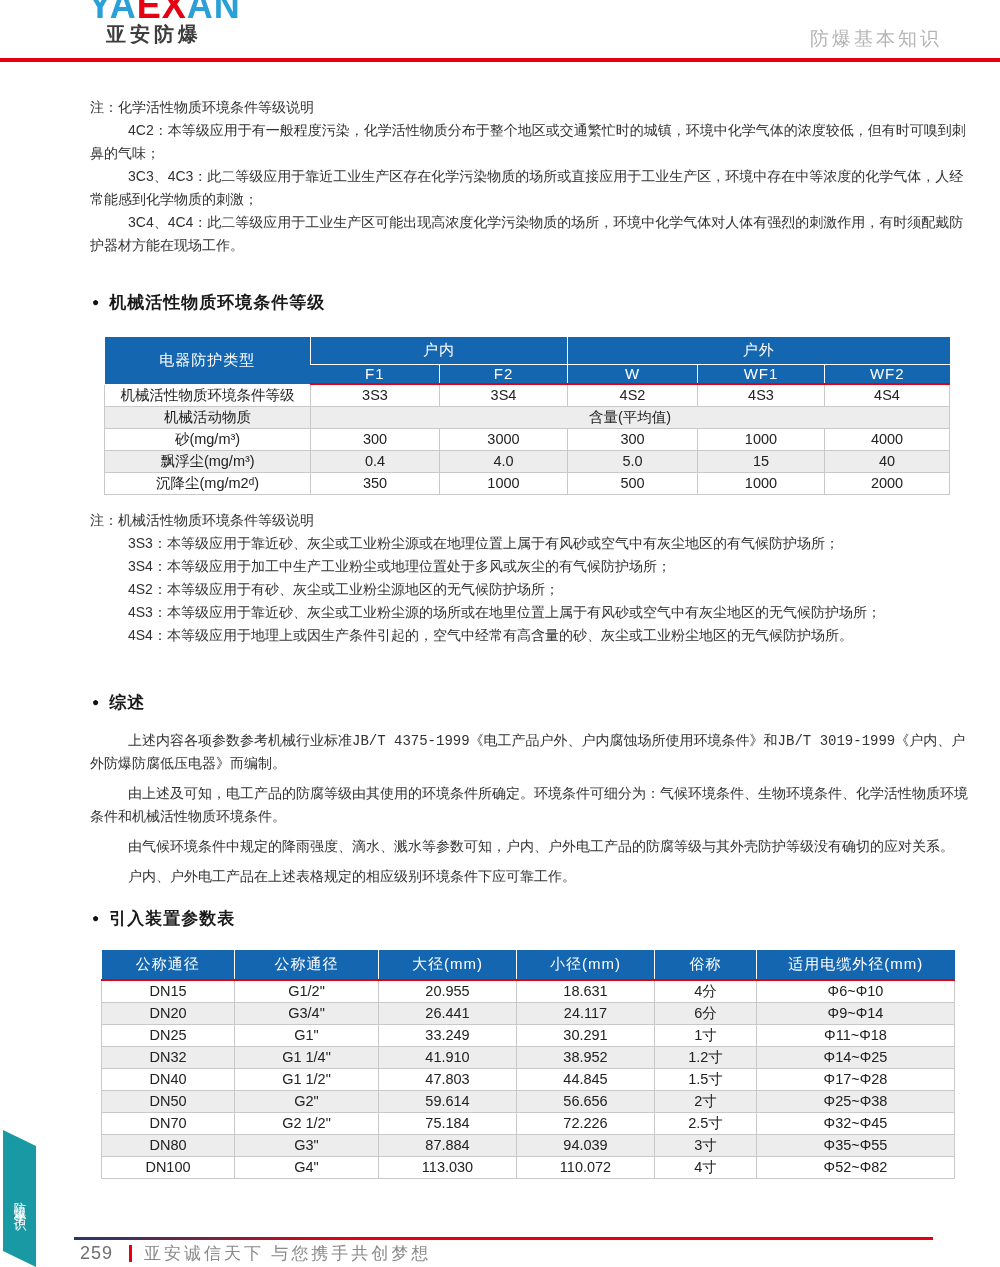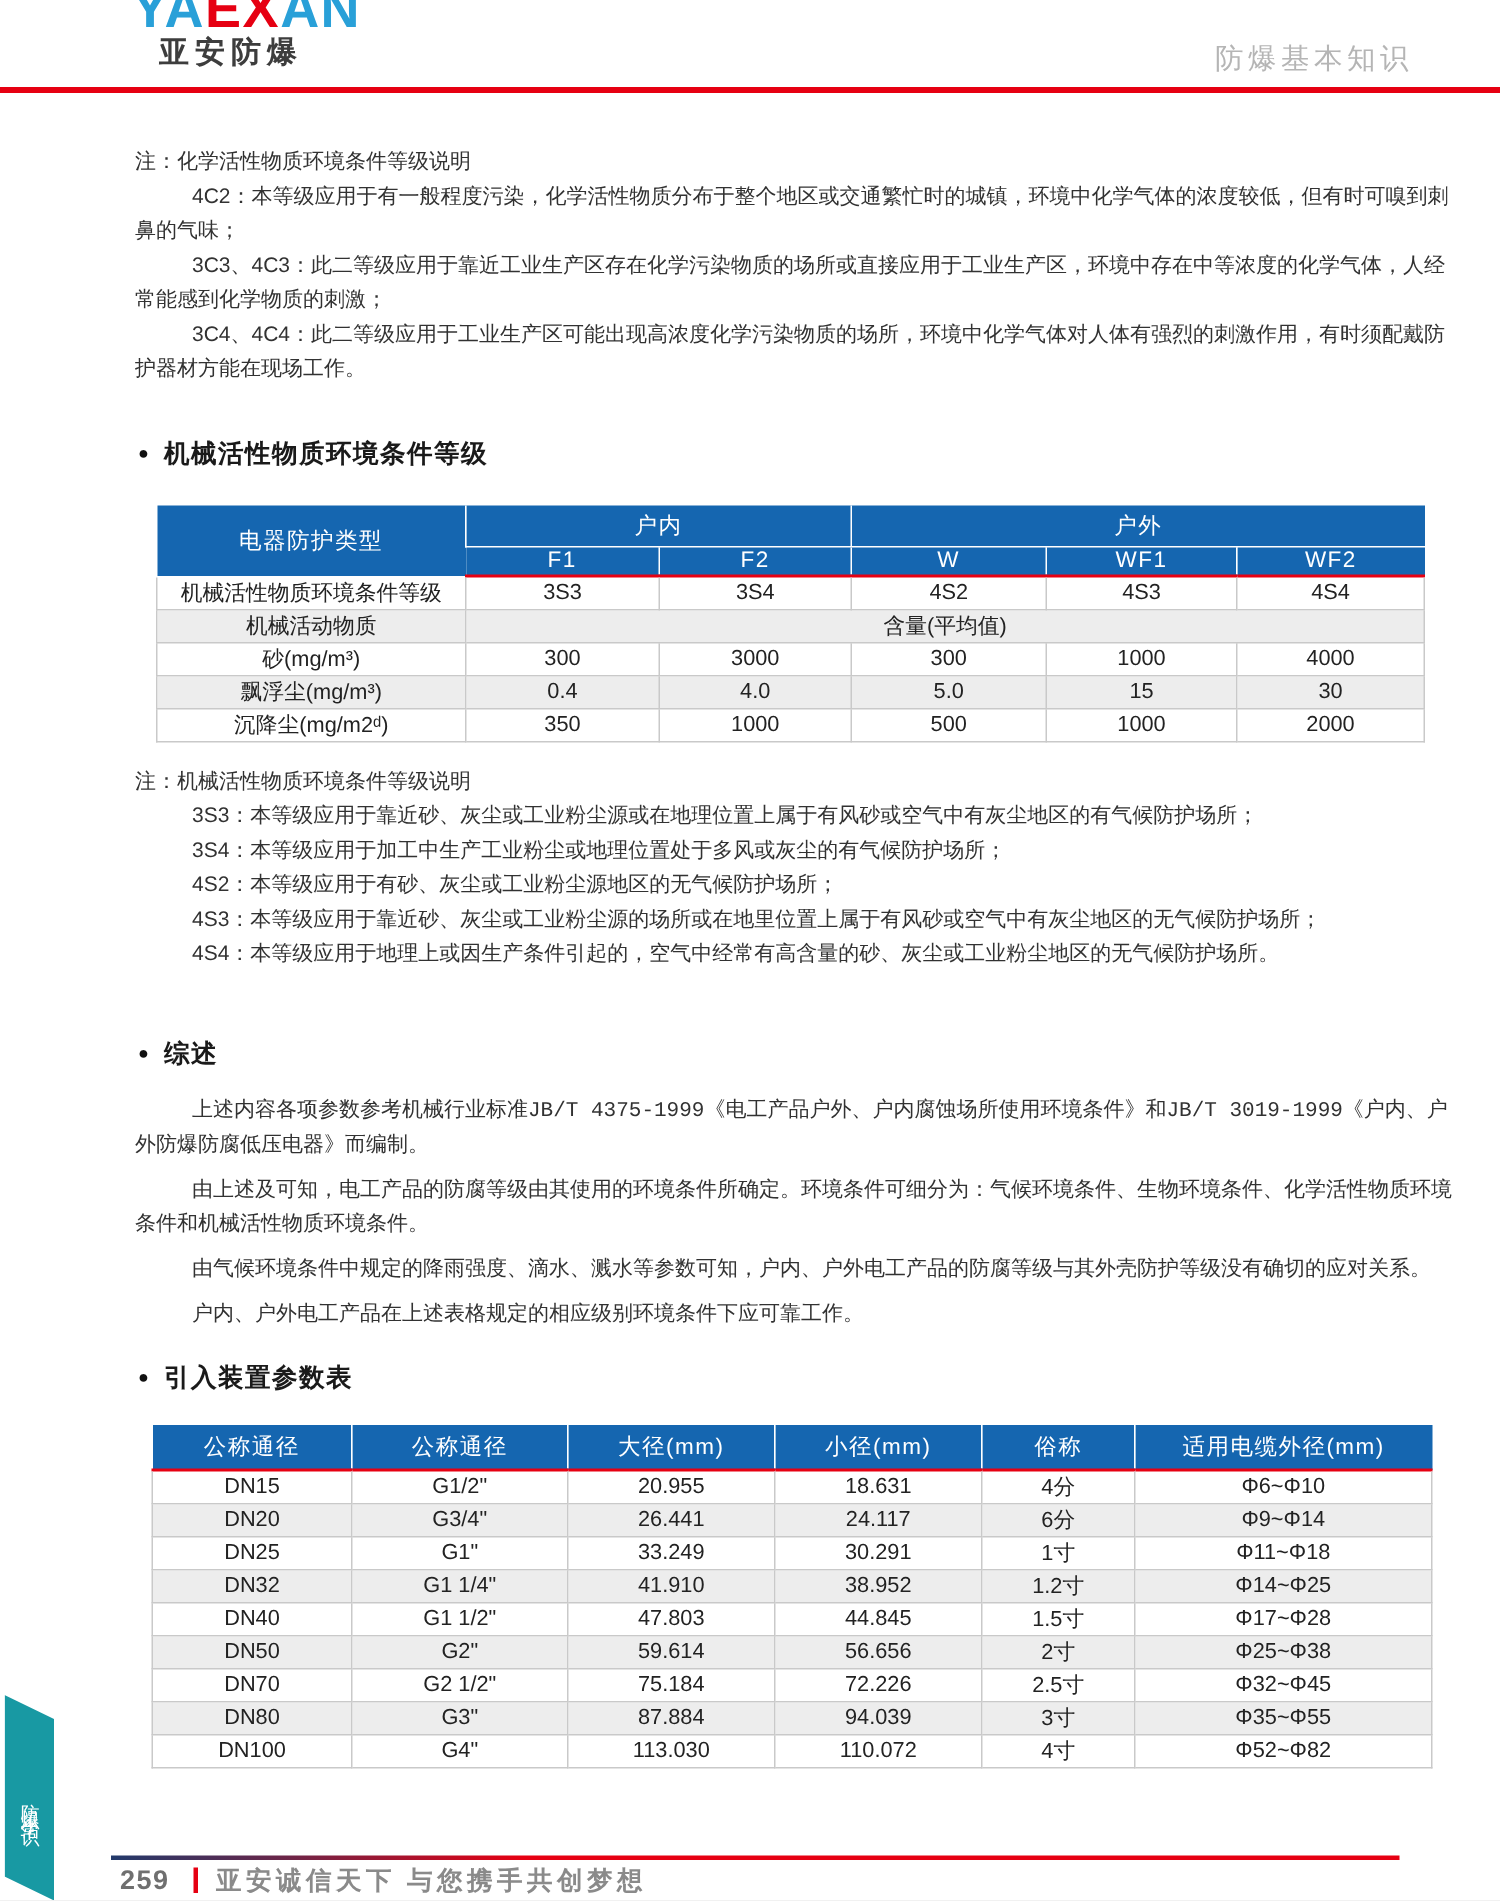--- a/index.html
+++ b/index.html
@@ -62,21 +62,21 @@
   .ribbon-label {
     writing-mode:vertical-rl; color:#ffffff; font-size:12.5px; letter-spacing:4px;
     margin-top:6px;
   }
 
   
   .footer-rule {
     left:74px; top:1237px; width:859px; height:3px;
     background:linear-gradient(to right,#223a6b 0%,#6e2547 14%,#E60012 32%,#E60012 100%);
   }
-  .footer-row { left:80px; top:1242px; display:flex; align-items:center;font-weight:bold; }
+  .footer-row { left:80px; top:1242px; display:flex; align-items:center; }
   .footer-page { font-size:18px; color:#6f6f6f; letter-spacing:1px; }
   .footer-divider { width:3px; height:17px; background:#E60012; margin:0 12px 0 16px; }
   .footer-slogan {
     font-family:"Liberation Serif","DejaVu Serif",serif;
     font-size:17px; color:#8a8a8a; letter-spacing:3px;
   }
 </style>
 </head>
 <body>
 
@@ -143,21 +143,21 @@
         <td>300</td>
         <td>1000</td>
         <td>4000</td>
       </tr>
       <tr class="alt">
         <td>飘浮尘(mg/m³)</td>
         <td>0.4</td>
         <td>4.0</td>
         <td>5.0</td>
         <td>15</td>
-        <td>30</td>
+        <td>40</td>
       </tr>
       <tr>
         <td>沉降尘(mg/m2ᵈ)</td>
         <td>350</td>
         <td>1000</td>
         <td>500</td>
         <td>1000</td>
         <td>2000</td>
       </tr>
     </tbody>

